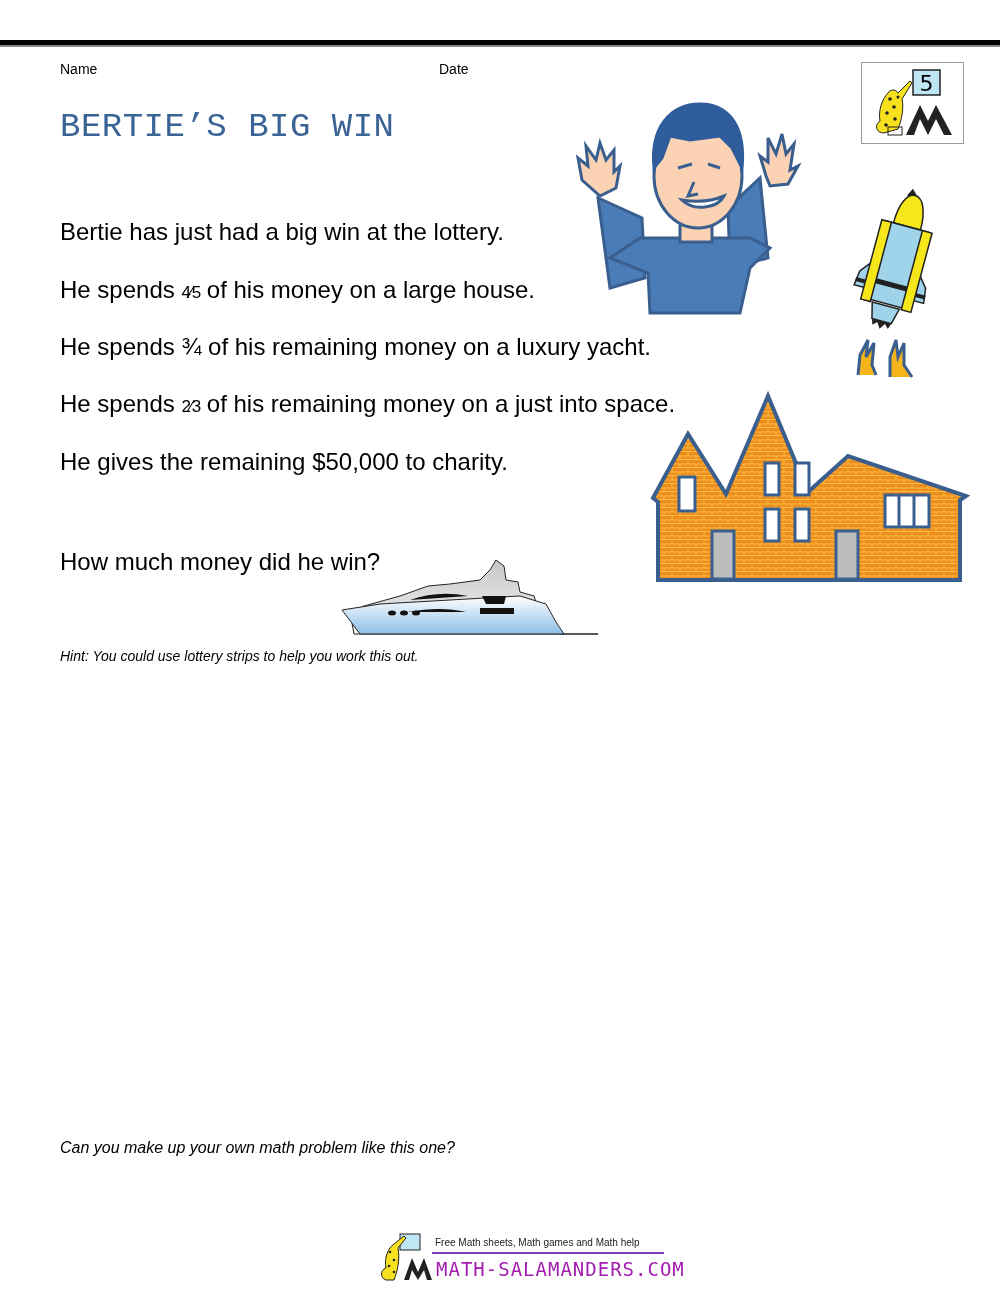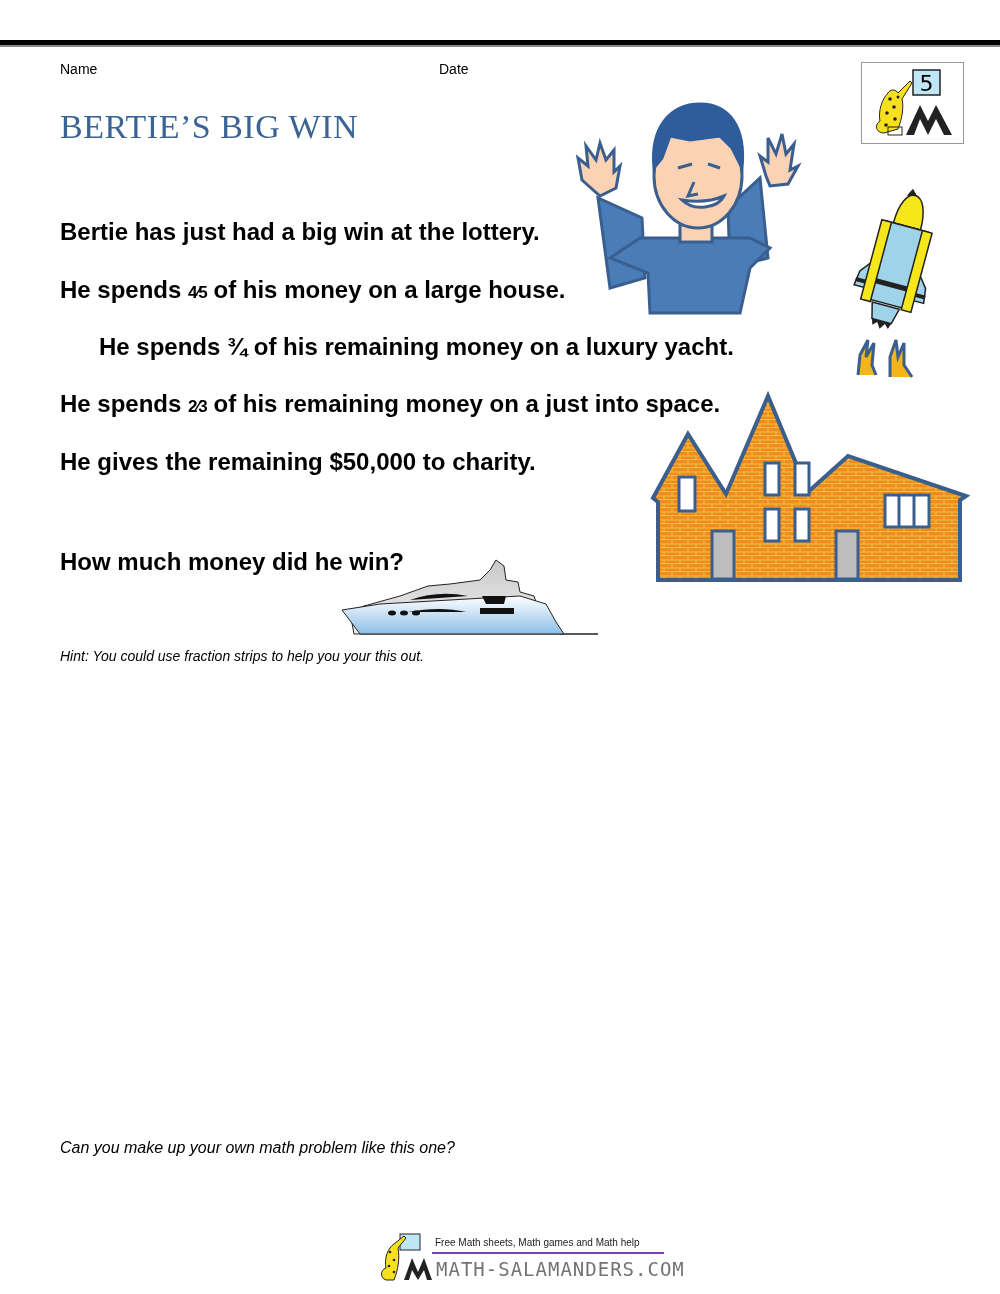--- a/index.html
+++ b/index.html
@@ -1,30 +1,30 @@
 <!DOCTYPE html>
 <html><head>
   <meta charset="utf-8">
   <style>
     html, body { margin: 0; padding: 0; background: #ffffff; }
     body { width: 1000px; height: 1294px; position: relative; overflow: hidden; font-family: "Liberation Sans", "DejaVu Sans", sans-serif; color: #000; }
     .top-rule { position: absolute; left: 0; top: 40px; width: 1000px; height: 5px; background: #000; }
     .top-rule-thin { position: absolute; left: 0; top: 45px; width: 1000px; height: 2px; background: #888; }
     .label { position: absolute; font-size: 14px; top: 61px; }
-    .title { position: absolute; left: 60px; top: 108px; font-family: Liberation Serif, serif; font-size: 34px; color: #3a6396; letter-spacing: 0.5px; margin: 0; font-weight: normal; }
+    .title { position: absolute; left: 60px; top: 108px; font-family: Liberation Mono, monospace; font-size: 34px; color: #3a6396; letter-spacing: 0.5px; margin: 0; font-weight: normal; }
     .grade-badge { position: absolute; left: 861px; top: 62px; width: 101px; height: 80px; border: 1px solid #999; background: #fff; }
-    .para { position: absolute; left: 60px; font-size: 24px; white-space: nowrap; font-weight: bold; }
+    .para { position: absolute; left: 60px; font-size: 24px; white-space: nowrap; }
     .frac { font-size: 17px; letter-spacing: -1px; text-align: right; }
     .hint { position: absolute; left: 60px; top: 648px; font-size: 14px; font-style: italic; }
     .challenge { position: absolute; left: 60px; top: 1139px; font-size: 16px; font-style: italic; }
     .pic { position: absolute; }
     .footer-logo { position: absolute; left: 378px; top: 1232px; width: 300px; height: 52px; }
     .footer-tag { position: absolute; left: 435px; top: 1237px; font-size: 10px; font-weight: normal; color: #222; white-space: nowrap; }
     .footer-line { position: absolute; left: 432px; top: 1252px; width: 232px; height: 2px; background: #7a3fb5; }
-    .footer-site { position: absolute; left: 436px; top: 1258px; font-size: 19px; letter-spacing: 1px; font-family: "DejaVu Sans Mono", monospace; color: #737373; white-space: nowrap; }
+    .footer-site { position: absolute; left: 436px; top: 1258px; font-size: 19px; letter-spacing: 1px; font-family: "DejaVu Sans Mono", monospace; color: #a21caf; white-space: nowrap; }
   </style>
 </head>
 <body>
 
 <div class="top-rule"></div>
 <div class="top-rule-thin"></div>
 
 <span class="label" style="left:60px;">Name</span>
 <span class="label" style="left:411px;margin-left:28px;">Date</span>
 
@@ -43,21 +43,21 @@
     <circle cx="24" cy="62" r="1.8" fill="#222"></circle>
       <circle cx="36" cy="34" r="1.5" fill="#222"></circle>
     <rect x="26" y="64" width="14" height="8" fill="none" stroke="#222" stroke-width="1"></rect>
   </svg>
 </div>
 
 <div class="para" style="top:218px;">Bertie has just had a big win at the lottery.</div>
 <div class="para" style="top:276px;">
   <span>He spends </span><span class="frac">4⁄5</span><span> of his money on a large house.</span>
 </div>
-<div class="para" style="top:333px;margin-left:39px;">
+<div class="para" style="top:333px;">
   <span>He spends </span><span>¾</span><span> of his remaining money on a luxury yacht.</span>
 </div>
 <div class="para" style="top:390px;">
   <span>He spends </span><span class="frac">2⁄3</span><span> of his remaining money on a just into space.</span>
 </div>
 <div class="para" style="top:448px;text-align:right;">He gives the remaining $50,000 to charity.</div>
 <div class="para" style="top:505px;margin-top:43px;">How much money did he win?</div>
 
 <svg class="pic" style="left:570px;top:88px;" width="240" height="230" viewBox="0 0 240 230">
 
@@ -135,21 +135,21 @@
   <path d="M2 54 L40 48 L180 40 L206 48 L216 66 L224 78 L20 78 Z" fill="url(#hull)" stroke="#222" stroke-width="1"></path>
   <path d="M70 44 Q98 34 128 40 Z" fill="#111"></path>
   <path d="M142 40 L166 40 L164 48 L146 48 Z" fill="#111"></path>
   <path d="M68 56 Q100 50 126 56 Z" fill="#111"></path>
   <rect x="140" y="52" width="34" height="6" fill="#111"></rect>
   <ellipse cx="52" cy="57" rx="4" ry="2.5" fill="#111"></ellipse>
   <ellipse cx="64" cy="57" rx="4" ry="2.5" fill="#111"></ellipse>
   <ellipse cx="76" cy="57" rx="4" ry="2.5" fill="#111"></ellipse>
 </svg>
 
-<div class="hint">Hint: You could use fraction strips to help you your this out.</div>
+<div class="hint">Hint: You could use lottery strips to help you work this out.</div>
 
 <div class="challenge">Can you make up your own math problem like this one?</div>
 
 <svg class="footer-logo" viewBox="0 0 300 52">
   <rect x="22" y="2" width="20" height="16" fill="#bfe6f5" stroke="#222" stroke-width="1"></rect>
   <path d="M8 48 C2 46 2 38 8 36 C6 26 10 16 16 12 L26 4 L28 6 L20 16 C22 26 20 38 16 48 Z" fill="#f7e11e" stroke="#222" stroke-width="1"></path>
   <circle cx="12" cy="20" r="1.3" fill="#222"></circle>
     <circle cx="16" cy="28" r="1.3" fill="#222"></circle>
   <circle cx="11" cy="34" r="1.3" fill="#222"></circle>
     <circle cx="16" cy="40" r="1.3" fill="#222"></circle>

